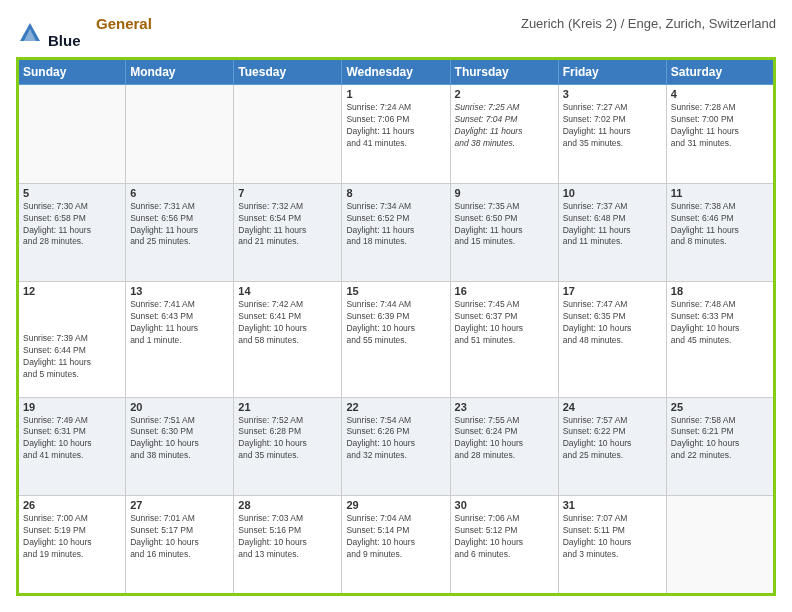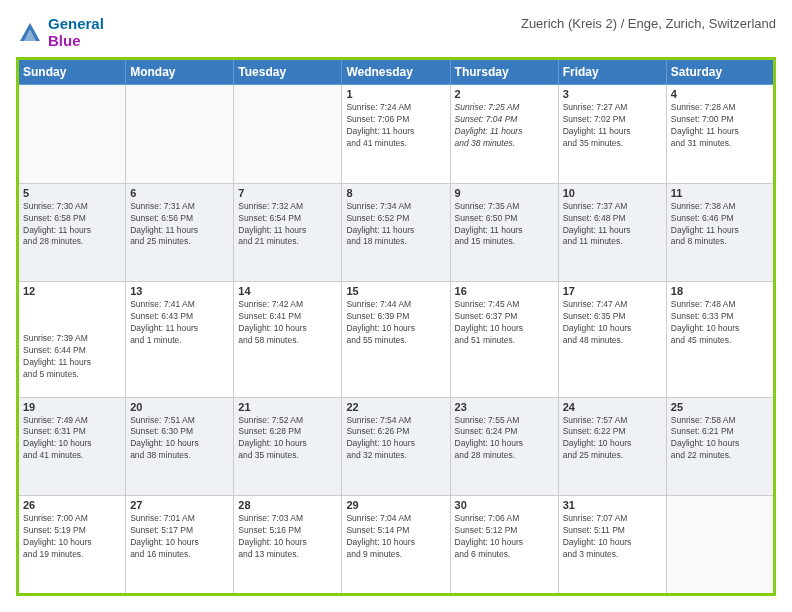--- a/index.html
+++ b/index.html
@@ -29,26 +29,27 @@
       gap: 4px;
     }
     .logo-text {
       display: flex;
       flex-direction: column;
       line-height: 1.1;
     }
     .logo-general {
       font-size: 15px;
       font-weight: bold;
-      color: #0369a1;
+      color: #a16207;
+      margin-left: 48px;
     }
     .logo-blue {
       font-size: 15px;
       font-weight: bold;
-      color: #a21caf;
+      color: #0f172a;
     }
     .logo-icon {
       width: 28px;
       height: 28px;
     }
     .header-right {
       text-align: right;
     }
     .month-title {
       font-size: 32px;

